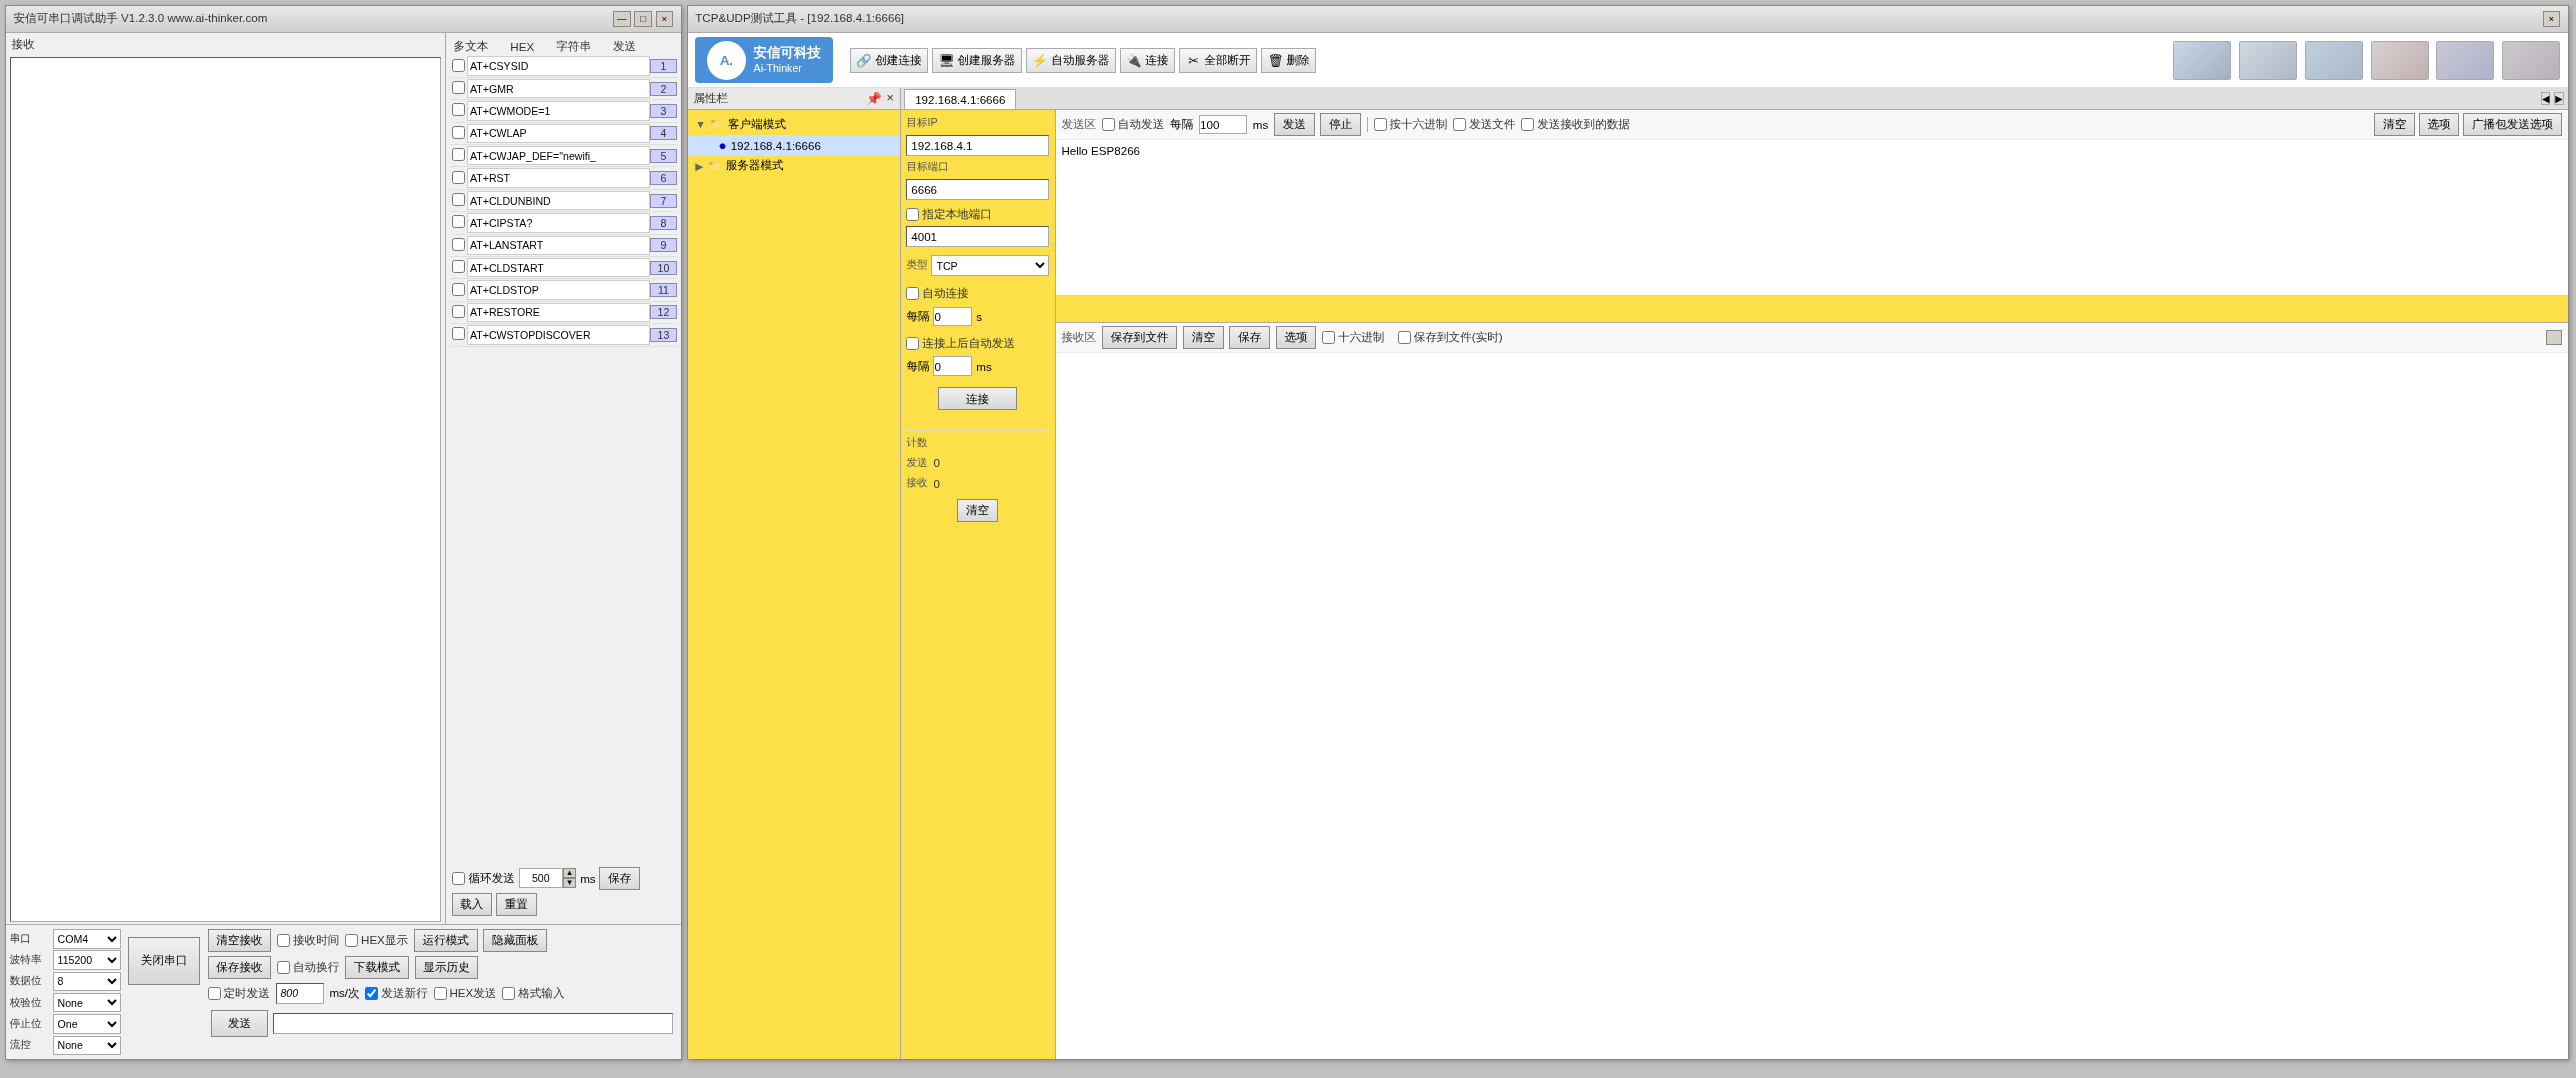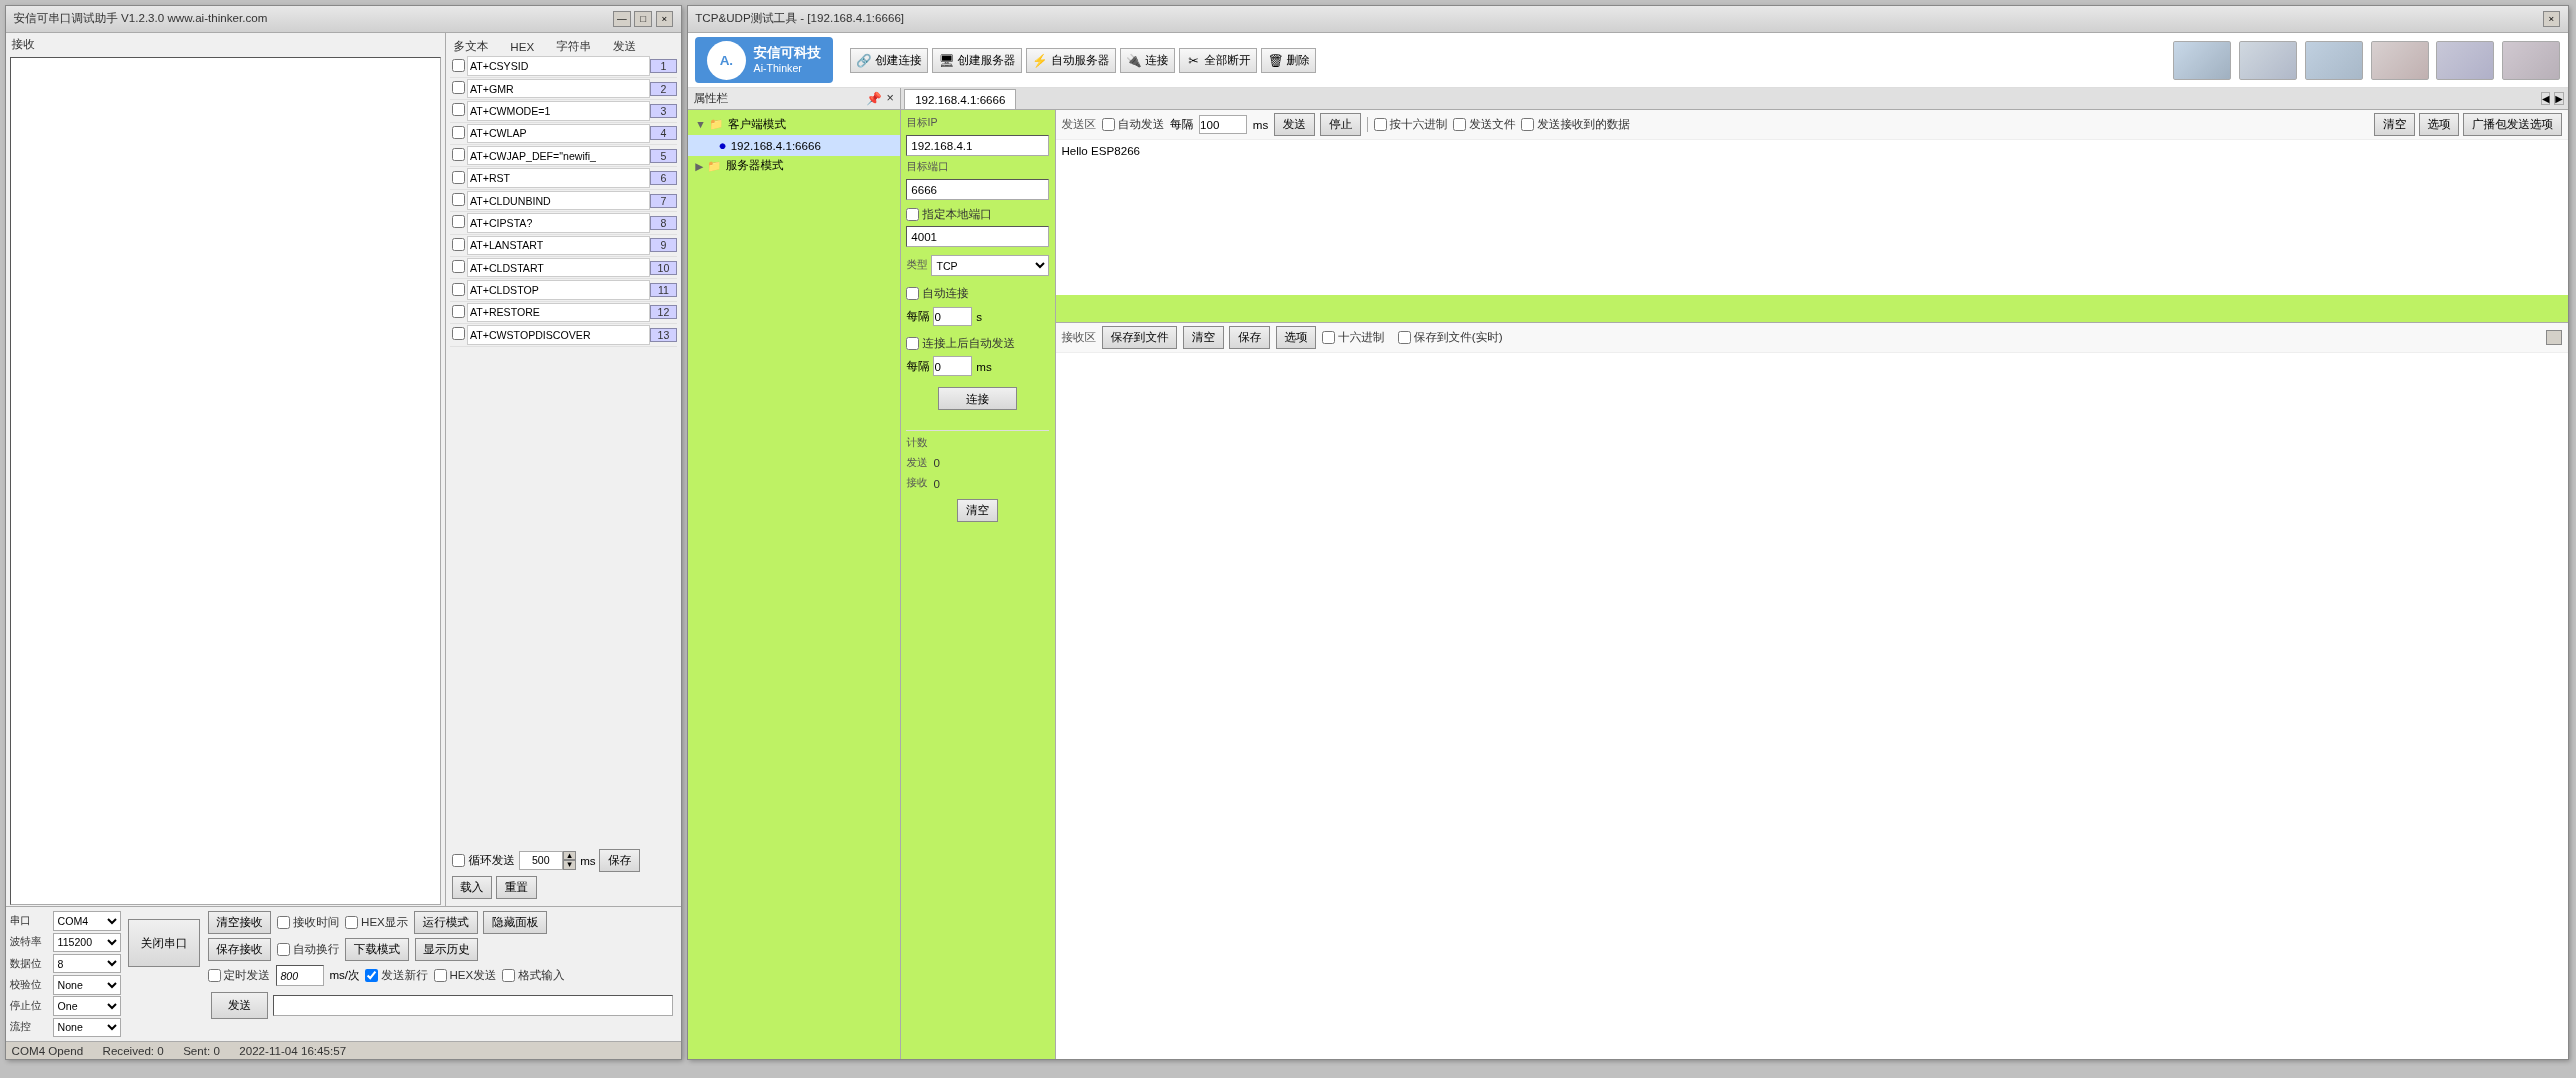--- a/index.html
+++ b/index.html
@@ -170,21 +170,21 @@
       display: flex;
       align-items: center;
       gap: 5.8px;
       padding: 1.9px 3.9px;
     }
 
     
     .right-window {
       width: 1882px;
       height: 1055px;
-      background: #bef264;
+      background: #fde047;
       border: 1px solid #888;
       display: flex;
       flex-direction: column;
       margin: 4.8px 4.8px 4.8px 0;
       box-shadow: 1.9px 1.9px 4.8px rgba(0,0,0,0.3);
     }
 
     .right-menubar {
       display: flex;
       align-items: center;
@@ -668,26 +668,20 @@
           </label>
         </div>
         <div class="send-area-bottom">
           <button class="btn" style="height:27px; padding:1.9px 15.5px;">发送</button>
           <input type="text" class="input-field" style="flex: 1 1 0%;">
         </div>
       </div>
     </div>
   </div>
 
-  <div class="status-bar">
-    <span>COM4 Opend</span>
-    <span>Received: 0</span>
-    <span>Sent: 0</span>
-    <span>2022-11-04 16:45:57</span>
-  </div>
 </div>
 
 <div class="right-window">
 
   <div class="window-titlebar">
     <span class="titlebar-title">TCP&amp;UDP测试工具 - [192.168.4.1:6666]</span>
     <div class="titlebar-controls">
       <div class="titlebar-btn">×</div>
     </div>
   </div>

